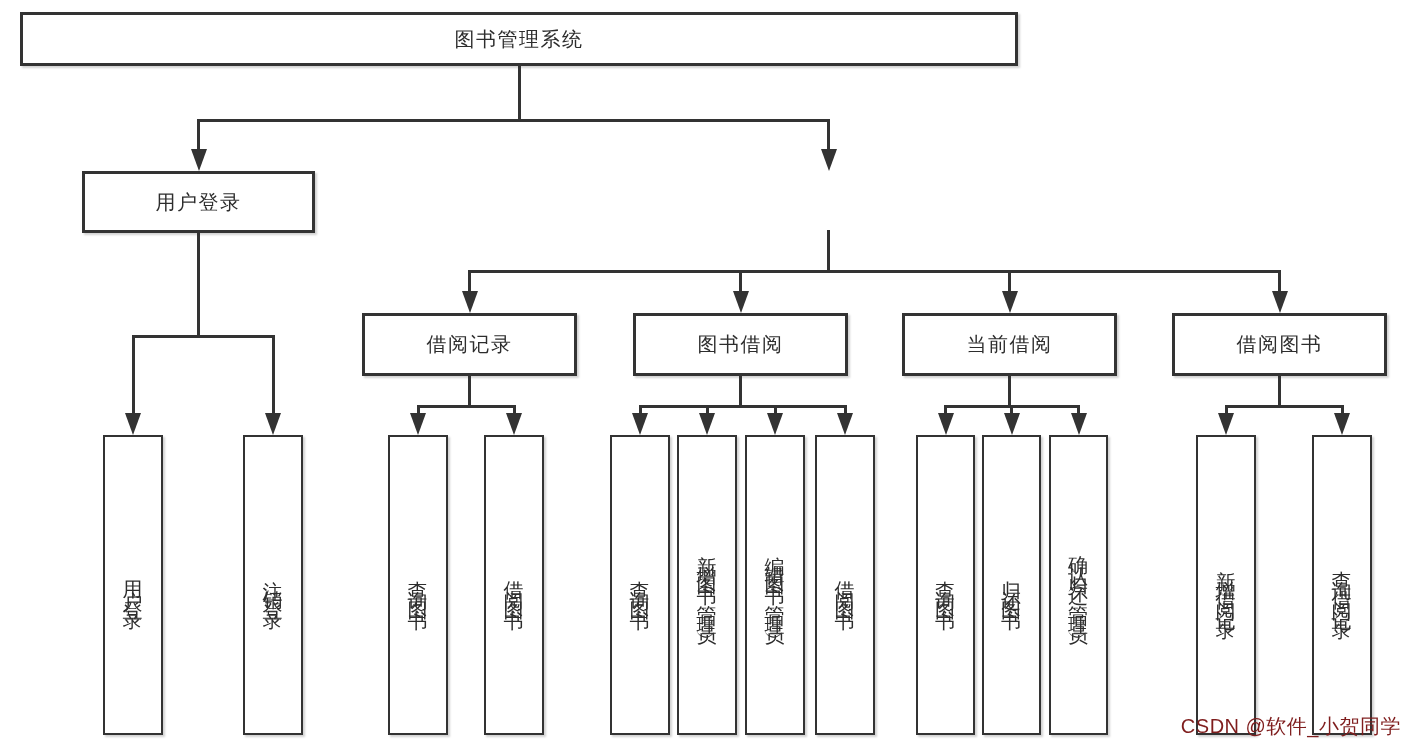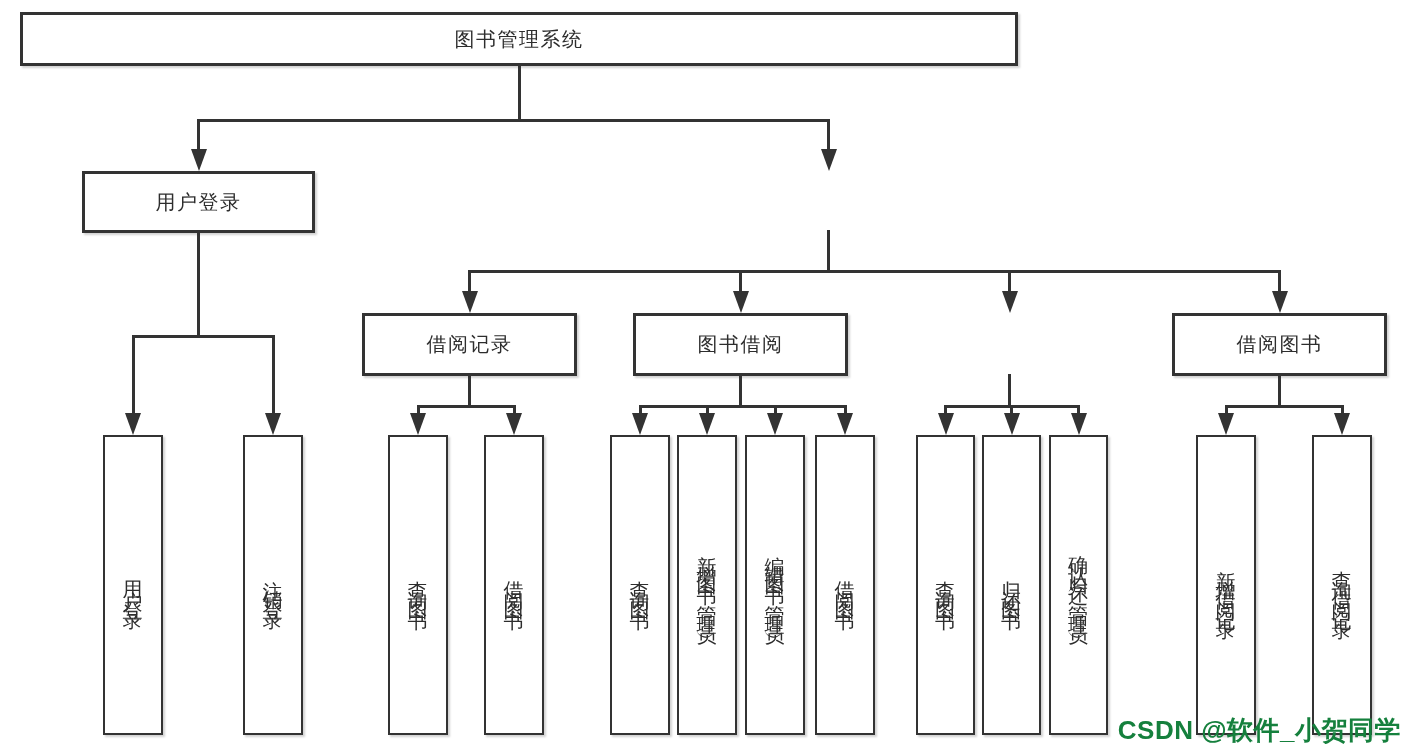--- a/index.html
+++ b/index.html
@@ -17,22 +17,22 @@
   .vl{writing-mode:vertical-rl;font-size:20px;letter-spacing:10px;color:#2d2d2d;line-height:1;}
   .vline,.hline{position:absolute;background:#333333;}
   .vline{width:3px;}
   .hline{height:3px;}
   .tri{
     position:absolute;width:0;height:0;
     border-left:8px solid transparent;border-right:8px solid transparent;
     border-top:22px solid #333333;
   }
   .watermark{
-    position:absolute;top:713px;right:4px;font-size:26px;color:#15803d;
-    letter-spacing:0.5px;z-index:10;white-space:nowrap;font-weight:bold;
+    position:absolute;top:713px;right:4px;font-size:20px;color:#7f1d1d;
+    letter-spacing:0.5px;z-index:10;white-space:nowrap;
   }
 </style>
 </head>
 <body>
 
 <div class="stage">
 
   <div class="box" style="left:20px;top:12px;width:998px;height:54px;">
     <span class="hl">图书管理系统</span>
   </div>
@@ -64,20 +64,23 @@
   <div class="vline" style="left:1008px;top:270px;height:25px;"></div>
   <div class="tri" style="left:1001.5px;top:291px;"></div>
   <div class="vline" style="left:1278px;top:270px;height:25px;"></div>
   <div class="tri" style="left:1271.5px;top:291px;"></div>
 
   <div class="box" style="left:362px;top:313px;width:215px;height:63px;">
     <span class="hl">借阅记录</span>
   </div>
   <div class="box" style="left:633px;top:313px;width:215px;height:63px;">
     <span class="hl">图书借阅</span>
+  </div>
+  <div class="box" style="left:902px;top:313px;width:215px;height:63px;">
+    <span class="hl">当前借阅</span>
   </div>
   <div class="box" style="left:1172px;top:313px;width:215px;height:63px;">
     <span class="hl">借阅图书</span>
   </div>
 
   <div class="vline" style="left:468px;top:374px;height:33px;"></div>
   <div class="hline" style="left:416.5px;top:405px;width:99px;"></div>
   <div class="vline" style="left:416.5px;top:405px;height:12px;"></div>
   <div class="tri" style="left:410px;top:413px;"></div>
   <div class="vline" style="left:512.5px;top:405px;height:12px;"></div>

